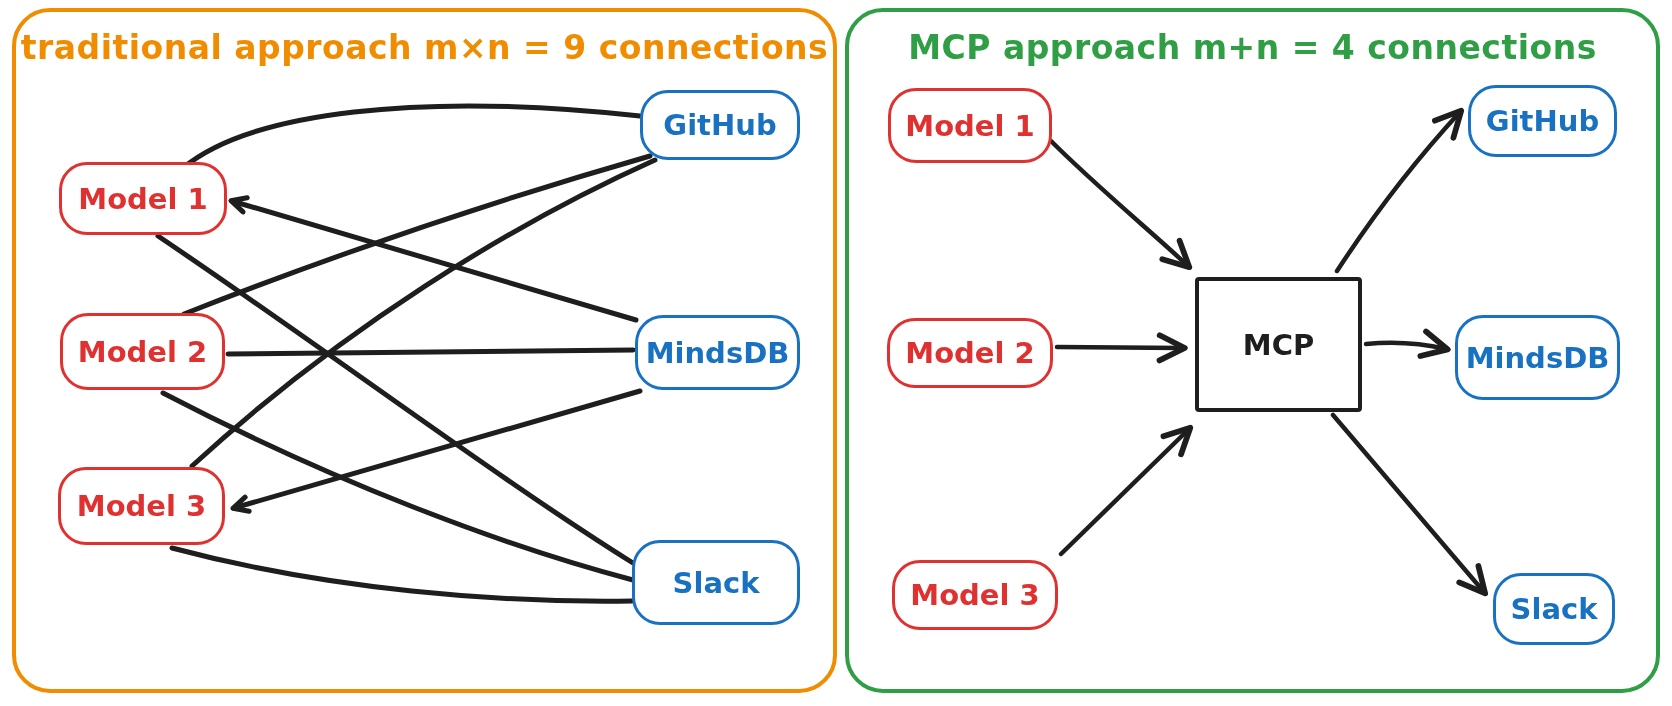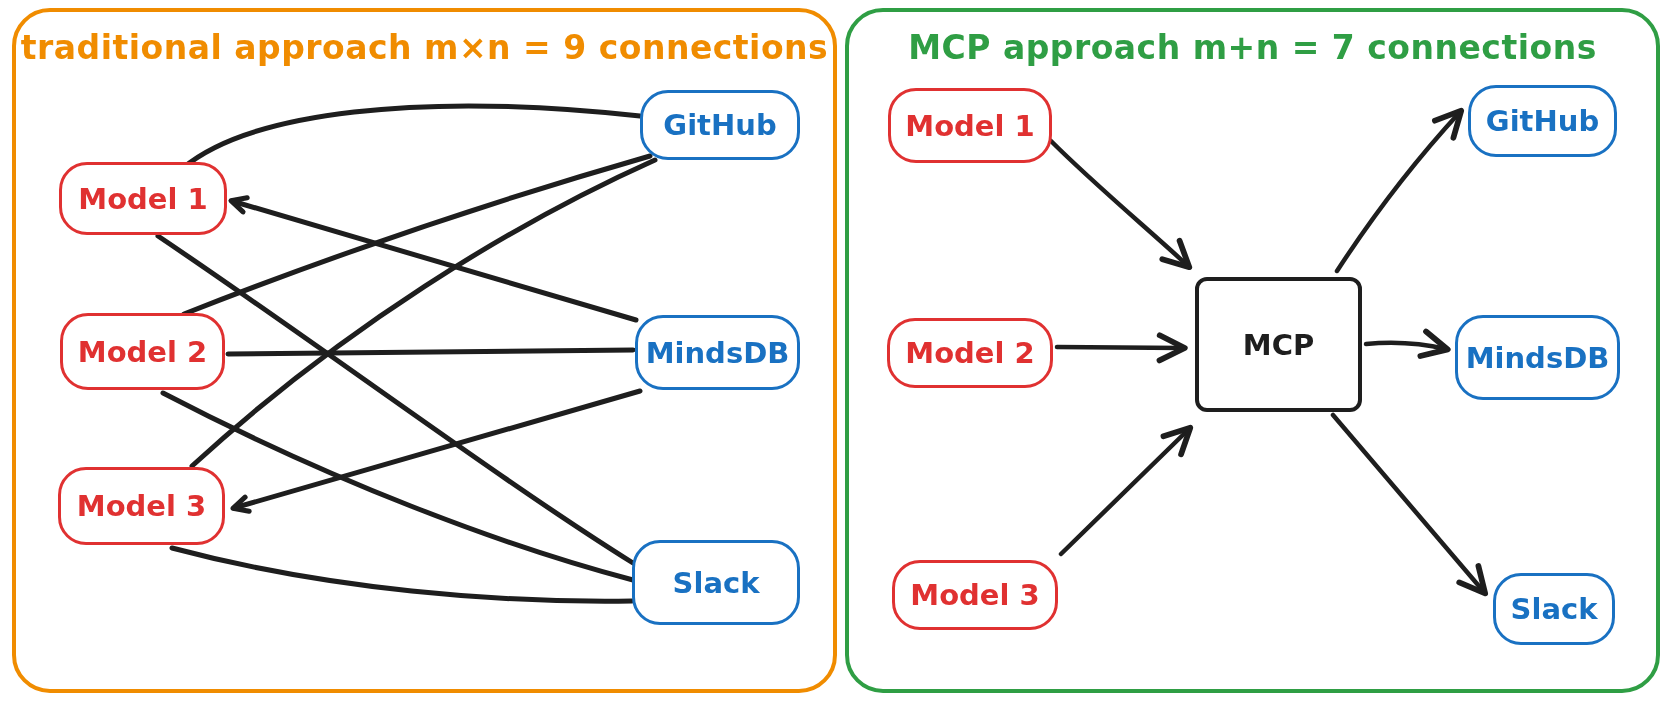--- a/index.html
+++ b/index.html
@@ -13,32 +13,32 @@
   .panel.left .panel-title{color:var(--panel_left_border,#f08c00);}
   .panel.right .panel-title{color:var(--panel_right_border,#2f9e44);}
   svg.edges{position:absolute;left:0;top:0;z-index:2;}
   .edge{fill:none;stroke:var(--connection_line,#1e1e1e);stroke-width:5;stroke-linecap:round;}
   .edge.thin{stroke-width:4.5;}
   .arrowhead{fill:none;stroke:var(--connection_line,#1e1e1e);stroke-width:1.6;stroke-linecap:round;stroke-linejoin:round;}
   .node{position:absolute;box-sizing:border-box;border:3.5px solid;border-radius:28px;background:#fff;
         display:flex;align-items:center;justify-content:center;font-size:29px;font-weight:600;z-index:3;white-space:nowrap;}
   .node.model{border-color:var(--model_box,#e03131);color:var(--model_box,#e03131);text-align:right;}
   .node.service{border-color:var(--service_box,#1971c2);color:var(--service_box,#1971c2);}
-  .node.hub{border-color:var(--hub_box,#1e1e1e);color:var(--hub_box,#1e1e1e);border-radius:12px;border-width:4px;text-align:center;}
+  .node.hub{border-color:var(--hub_box,#1e1e1e);color:var(--hub_box,#1e1e1e);border-radius:4px;border-width:4px;text-align:center;}
 </style>
 </head>
 <body>
 
 <div class="stage">
 
   <div class="panel left">
     <div class="panel-title">traditional approach m×n = 9 connections</div>
   </div>
   <div class="panel right">
-    <div class="panel-title">MCP approach m+n = 7 connections</div>
+    <div class="panel-title">MCP approach m+n = 4 connections</div>
   </div>
 
   <svg class="edges" width="1672" height="706" viewBox="0 0 1672 706">
     <defs>
       <marker id="arrow" viewBox="0 0 10 10" refX="8" refY="5" markerWidth="8" markerHeight="8" orient="auto-start-reverse" markerUnits="strokeWidth">
         <path d="M1.5,1.5 L8.5,5 L1.5,8.5" class="arrowhead"></path>
       </marker>
       <marker id="arrow-small" viewBox="0 0 10 10" refX="8" refY="5" markerWidth="4.2" markerHeight="4.2" orient="auto-start-reverse" markerUnits="strokeWidth">
         <path d="M1.5,1.5 L8.5,5 L1.5,8.5" class="arrowhead" style="stroke-width:2.4"></path>
       </marker>

